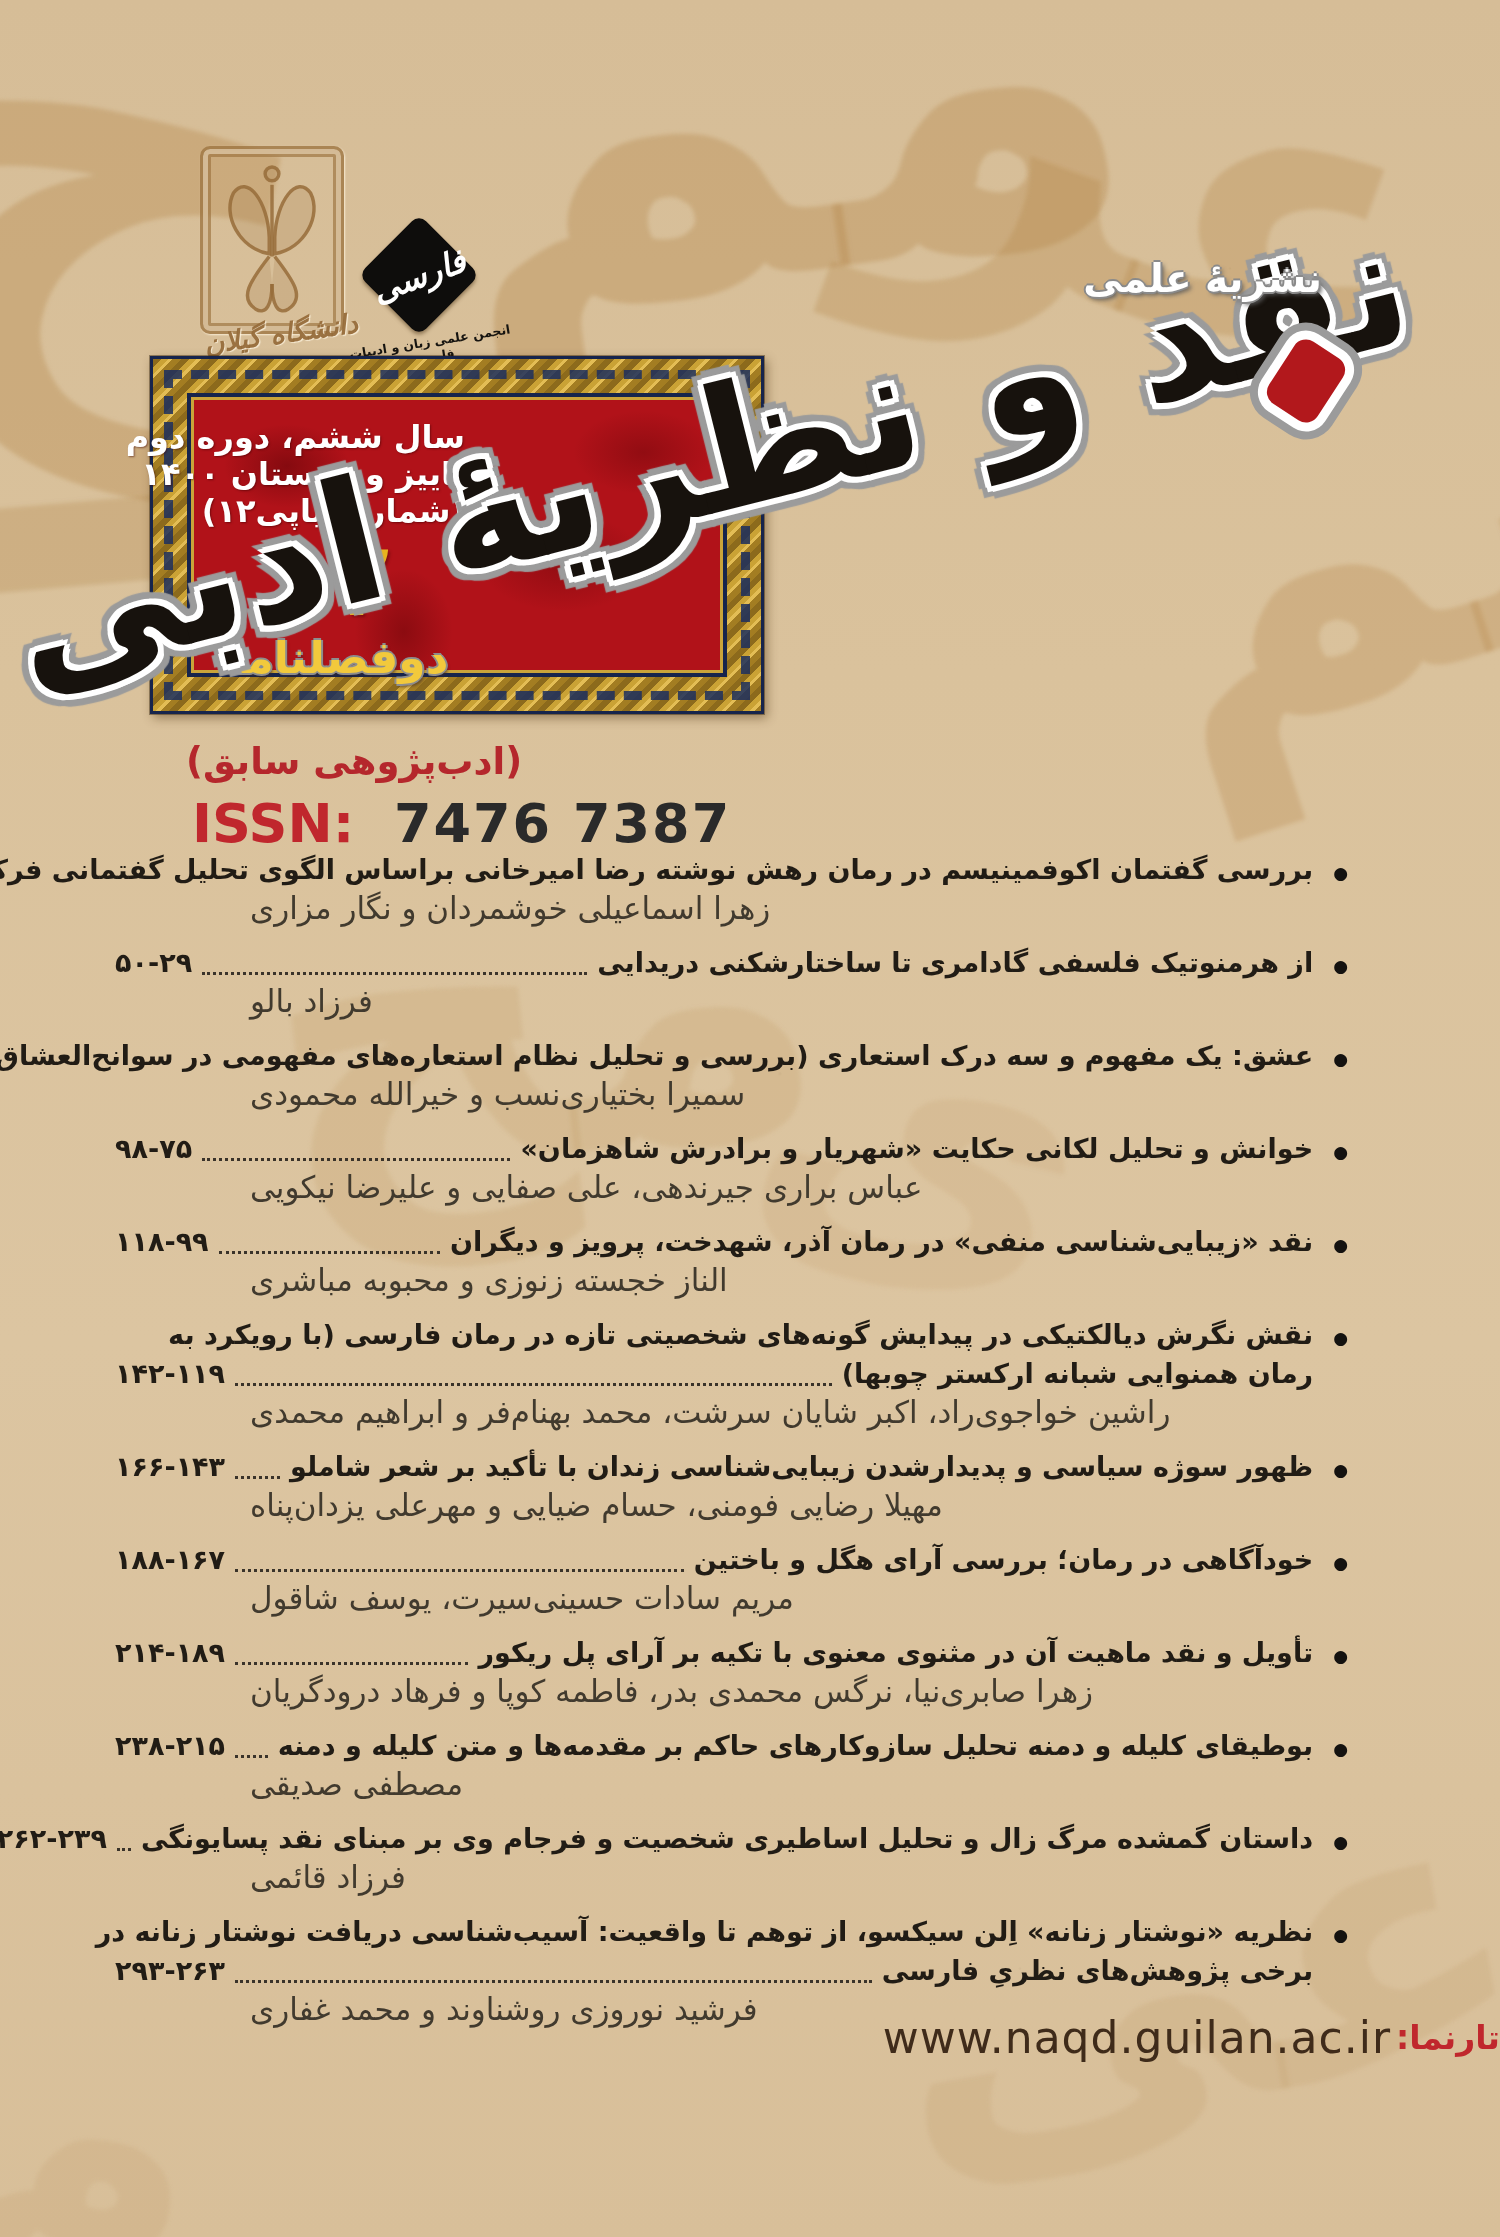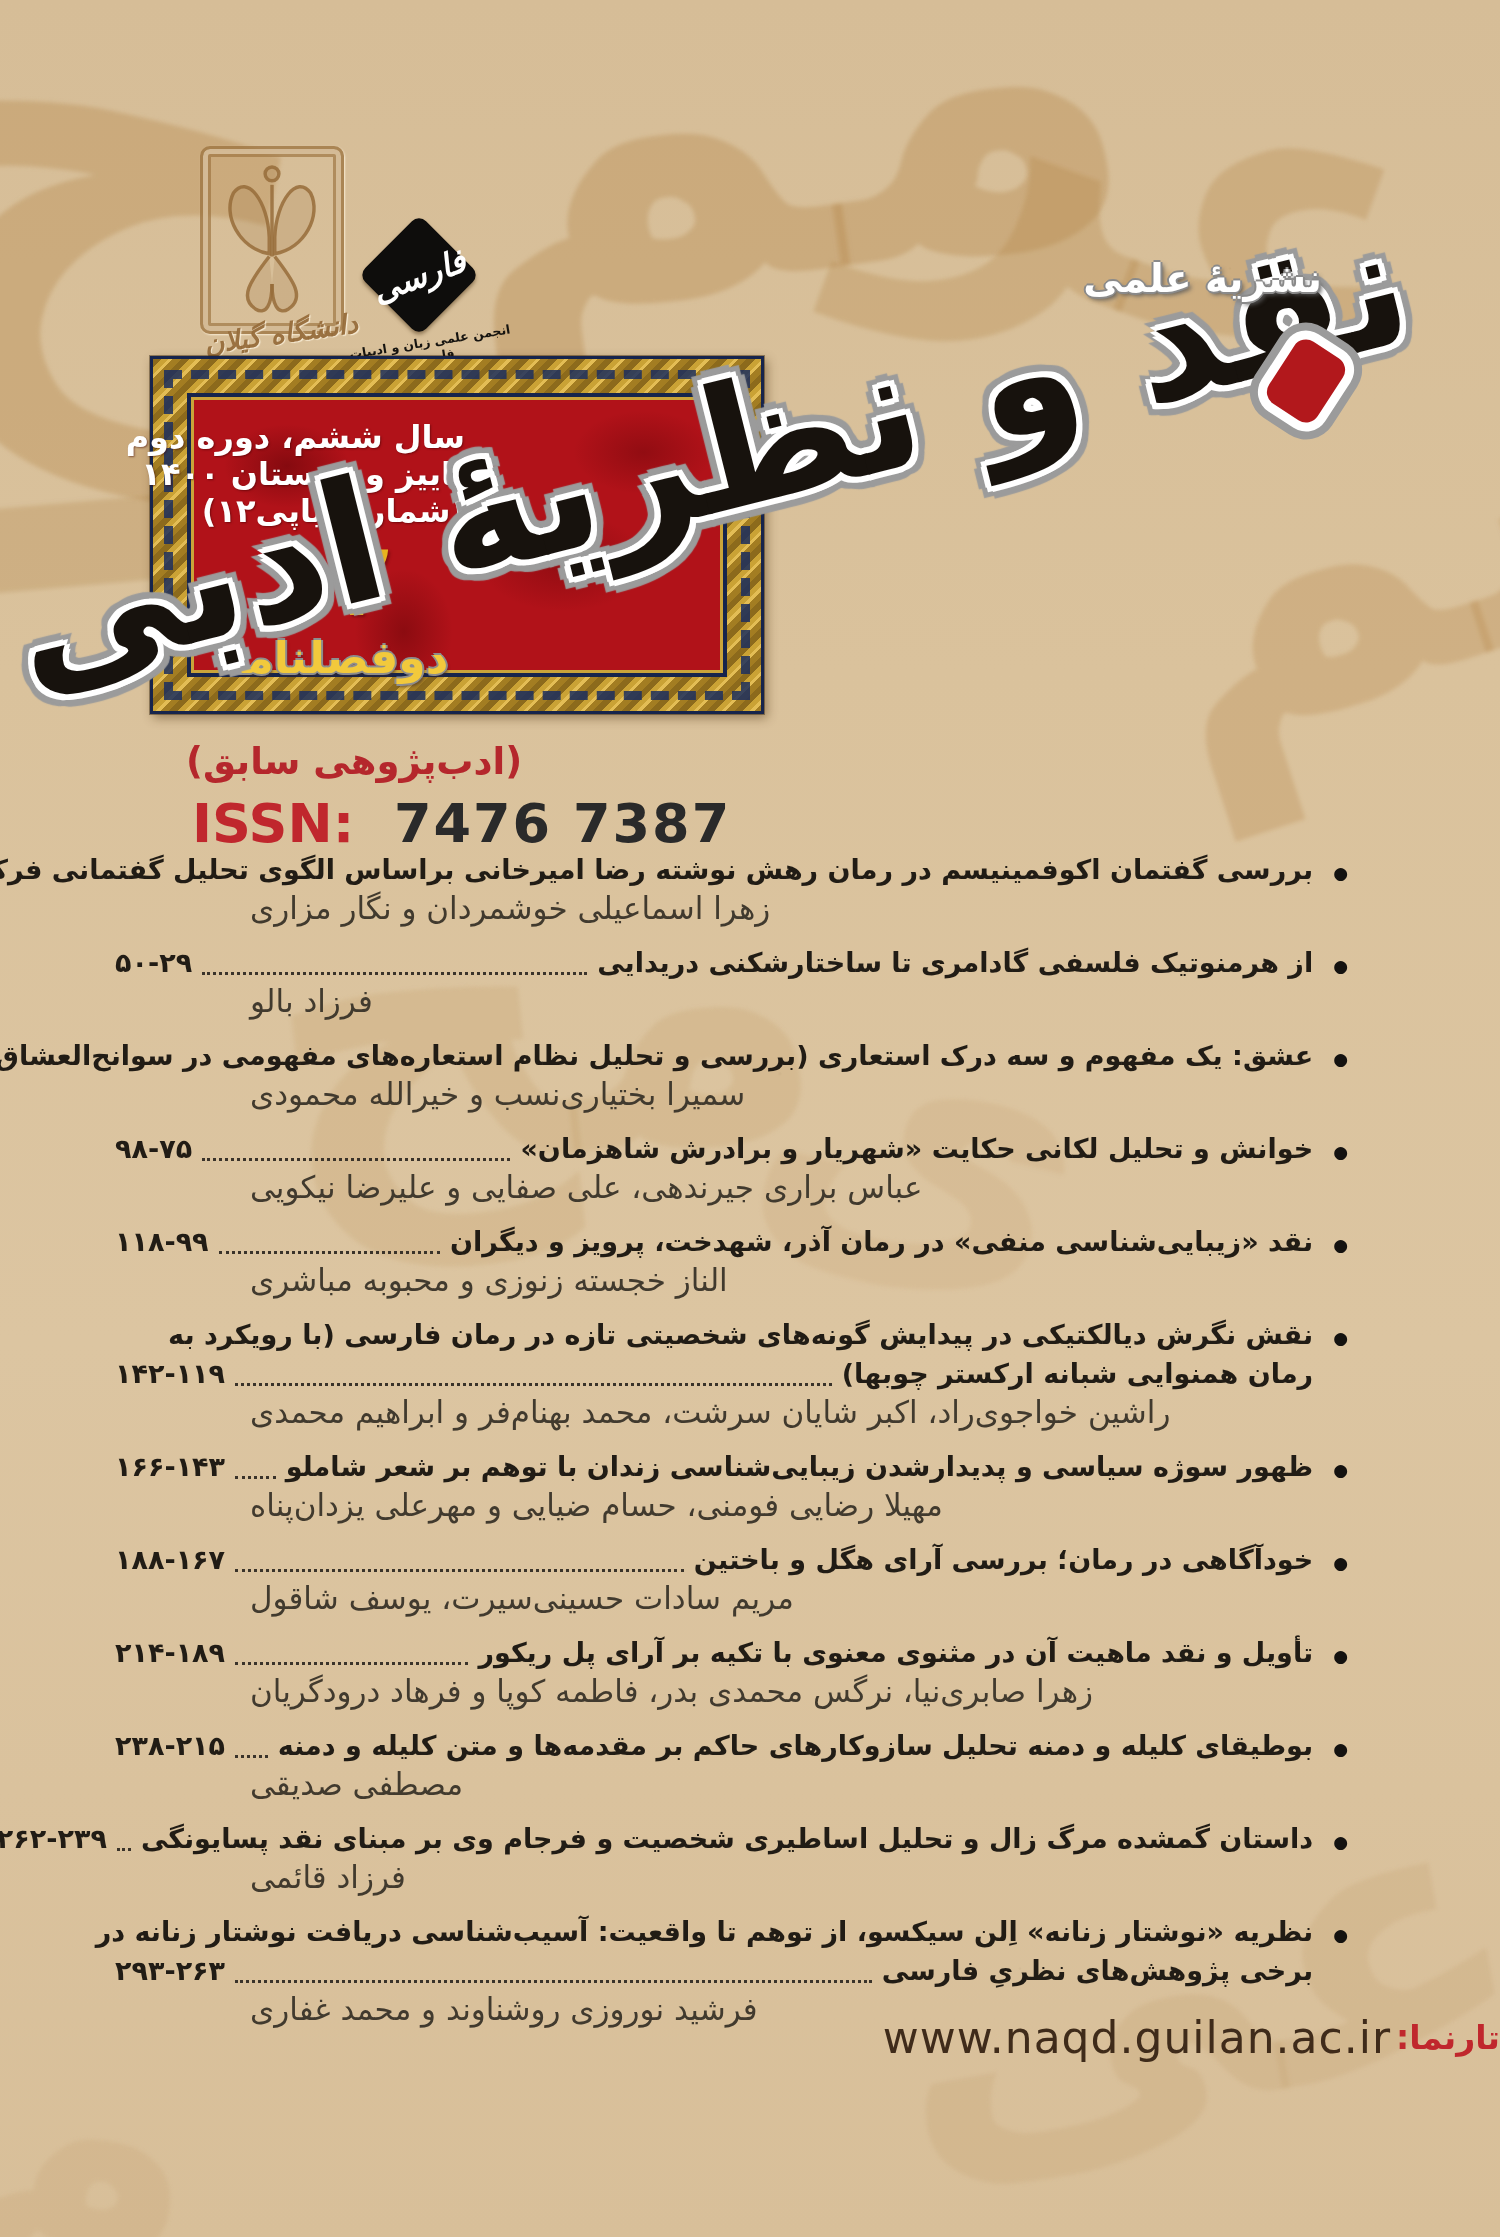--- a/index.html
+++ b/index.html
@@ -234,21 +234,21 @@
         <span class="leader"></span>
         <span class="pages">۱۴۲-۱۱۹</span>
       </div>
       <div class="toc-authors">راشین خواجوی‌راد، اکبر شایان سرشت، محمد بهنام‌فر و ابراهیم محمدی</div>
     </div>
 
     <div class="toc-entry">
 
       <div class="toc-line">
         <span class="bullet">●</span>
-        <span class="toc-title">ظهور سوژه سیاسی و پدیدارشدن زیبایی‌شناسی زندان با توهم بر شعر شاملو</span>
+        <span class="toc-title">ظهور سوژه سیاسی و پدیدارشدن زیبایی‌شناسی زندان با تأکید بر شعر شاملو</span>
         <span class="leader"></span>
         <span class="pages">۱۶۶-۱۴۳</span>
       </div>
       <div class="toc-authors">مهیلا رضایی فومنی، حسام ضیایی و مهرعلی یزدان‌پناه</div>
     </div>
 
     <div class="toc-entry">
 
       <div class="toc-line">
         <span class="bullet">●</span>

